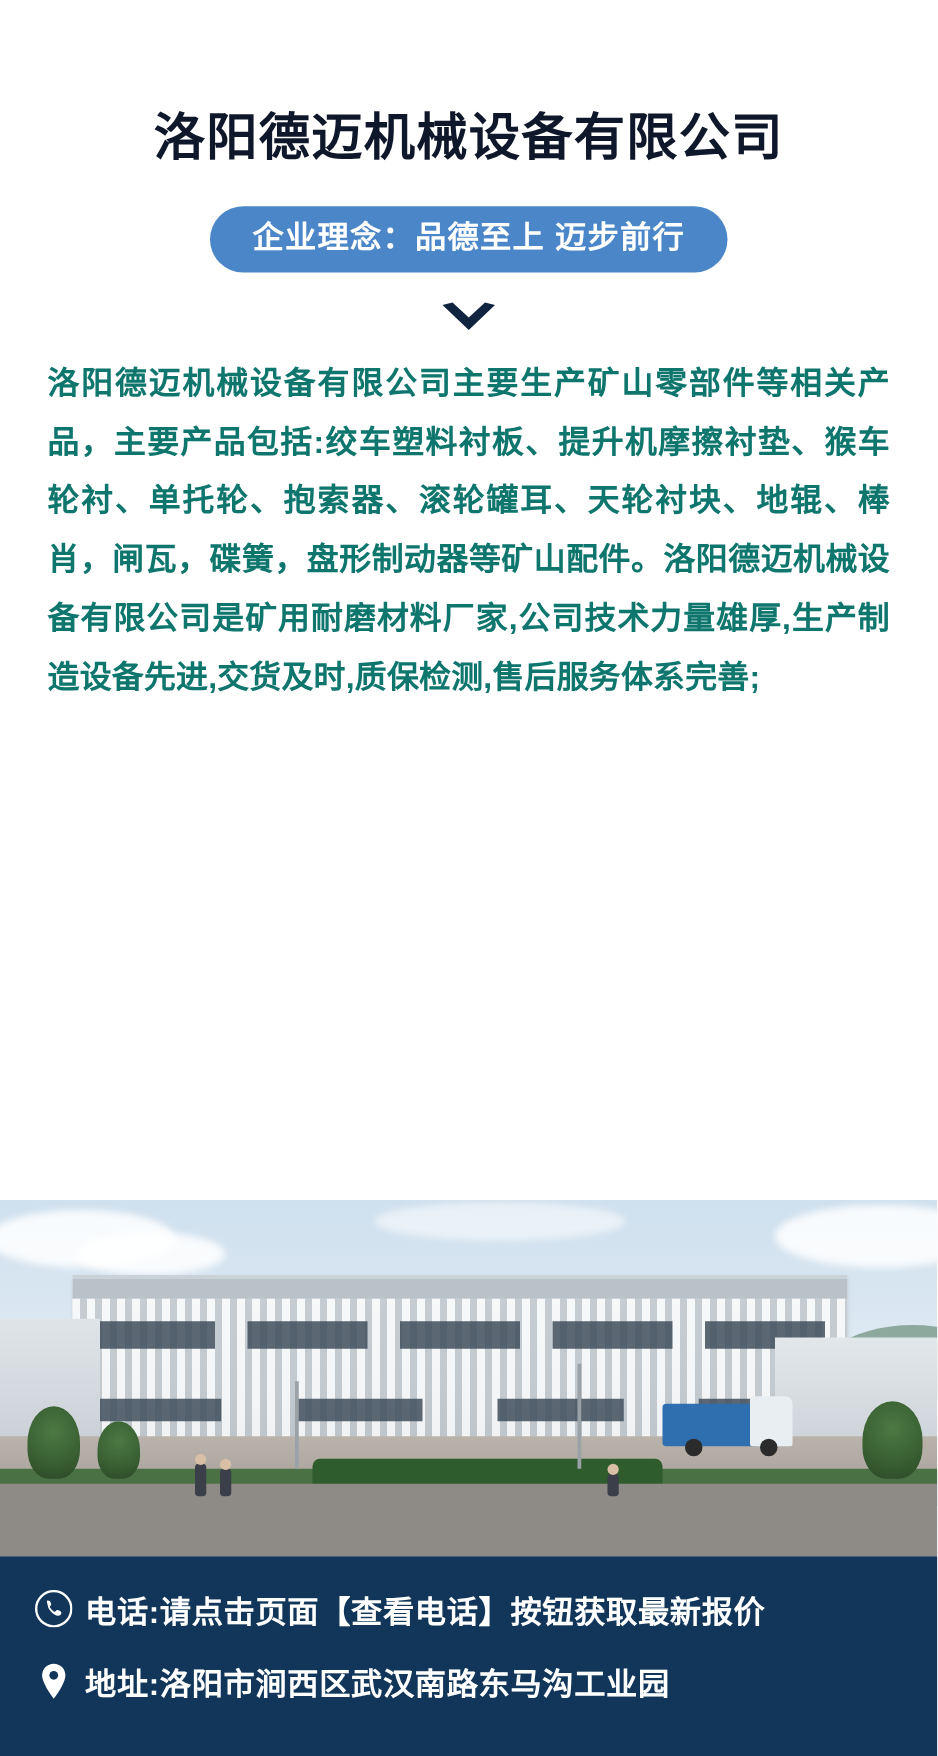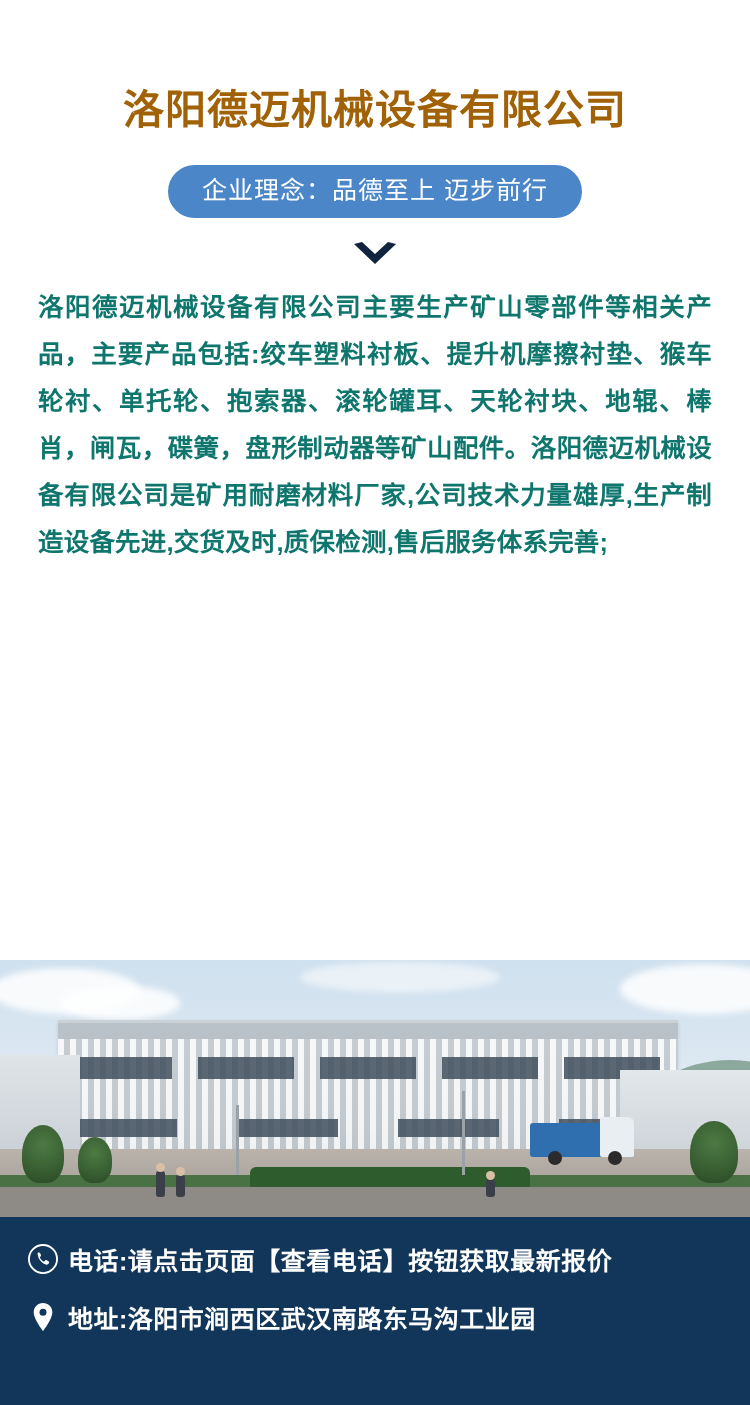--- a/index.html
+++ b/index.html
@@ -20,34 +20,34 @@
   }
 
   
   .header {
     padding-top: 86px;
     text-align: center;
   }
   .company-title {
     font-size: 41px;
     font-weight: bold;
-    color: #a16207;
+    color: #0f172a;
     letter-spacing: 1px;
     line-height: 1.2;
   }
   .slogan-wrap {
     margin-top: 30px;
     display: flex;
     justify-content: center;
   }
   .slogan {
     background: #4a86c8;
     color: #ffffff;
     font-size: 25px;
-    font-weight: normal;
+    font-weight: bold;
     border-radius: 28px;
     padding: 12px 34px 13px 34px;
     letter-spacing: 1px;
     line-height: 1.1;
   }
   .chevron {
     margin-top: 22px;
     display: flex;
     justify-content: center;
   }
@@ -219,21 +219,21 @@
     bottom: 70px;
     width: 3px;
     background: #9aa2a8;
   }
 
   
   .footer {
     position: absolute;
     left: 0; bottom: 0;
     width: 750px;
-    height: 188px;
+    height: 160px;
     background: #113659;
     color: #ffffff;
     padding: 24px 0 0 0;
     box-sizing: border-box;
     text-align: center;
   }
   .foot-row {
     display: flex;
     align-items: center;
     padding-left: 26px;

